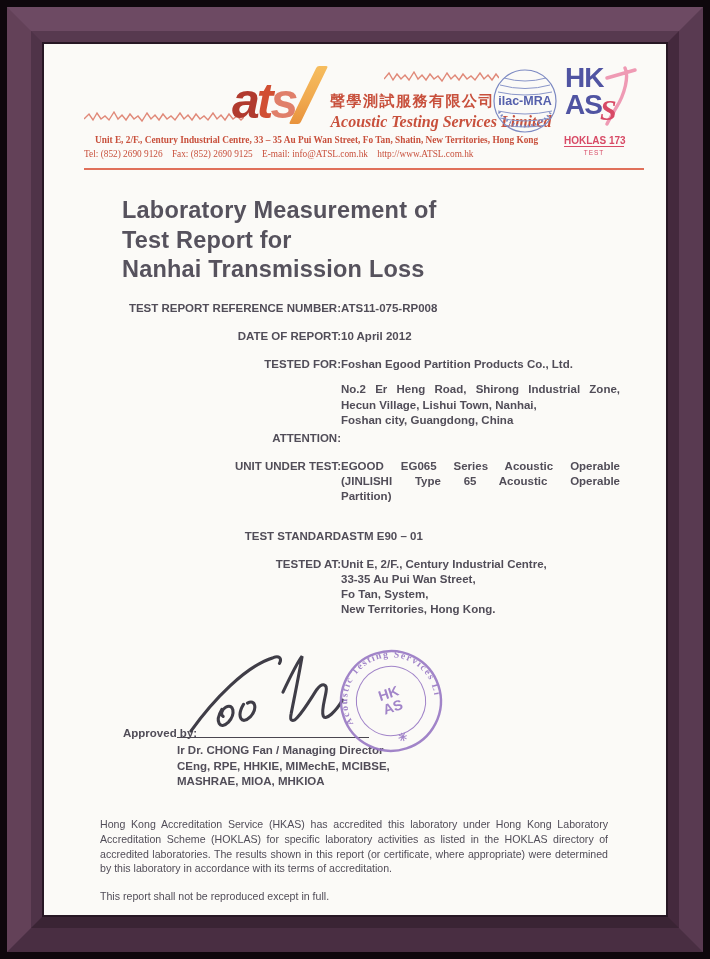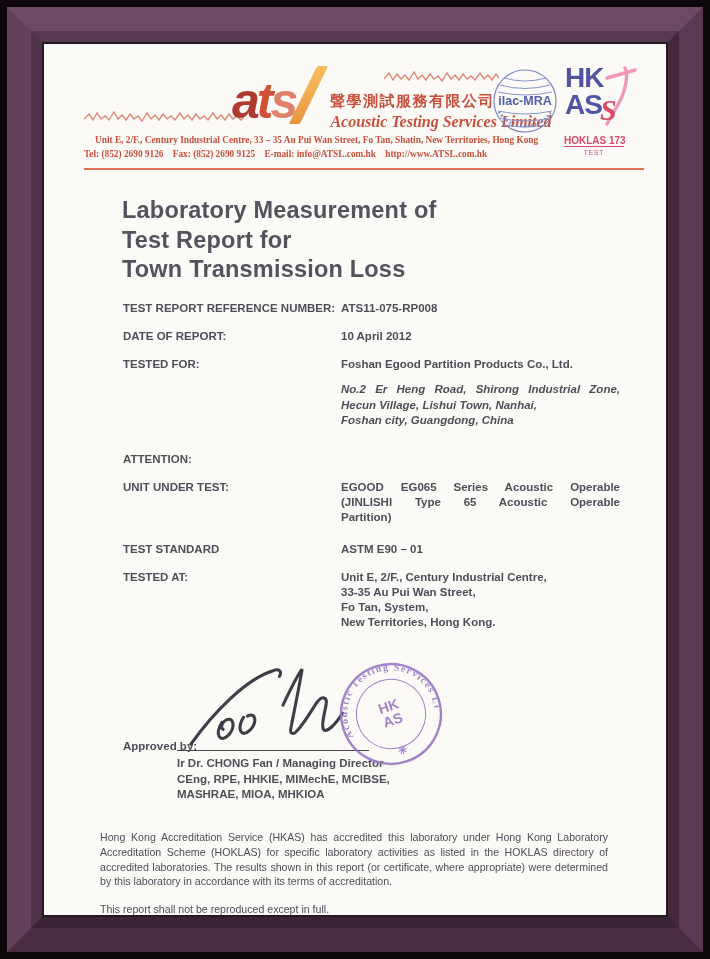--- a/index.html
+++ b/index.html
@@ -28,37 +28,37 @@
              background:linear-gradient(#f6bd5e, var(--c-logo_slash,#f0a84e) 60%, #e8923c); }
   .company-zh { position:absolute; left:246px; top:26px; width:250px;
                 color:var(--c-red,#c8503c); font-weight:bold; font-size:15px; letter-spacing:1.5px;
                 font-family:"Liberation Serif", serif; }
   .company-en { position:absolute; left:212px; top:47px; width:290px; text-align:center;
                 color:var(--c-red,#c8503c); font-style:italic; font-weight:bold; font-size:16px;
                 font-family:"Liberation Serif", serif; }
   .addr1 { position:absolute; left:11px; top:69px; color:var(--c-red,#c8503c);
            font-family:"Liberation Serif", serif; font-weight:bold; font-size:9.3px; }
   .addr2 { position:absolute; left:0; top:83px; color:var(--c-red,#c8503c);
-           font-family:"Liberation Serif", serif; font-weight:bold; font-size:9.3px; }
+           font-family:"Liberation Serif", serif; font-weight:normal; font-size:9.3px; }
   .ilac  { position:absolute; left:408px; top:2px; }
   .hkas  { position:absolute; left:479px; top:-4px; }
   .rule  { margin:6px 22px 0 40px; border-top:2px solid var(--c-rule,#e0705a); }
 
   
   .title { margin:26px 46px 0 78px; font-size:23.5px; font-weight:bold; line-height:1.26;
            color:#56525d; letter-spacing:.2px; }
 
   
   .fields { margin:16px 46px 0 79px; font-size:11.5px; font-weight:bold; line-height:1.32; }
   .row    { display:flex; margin-bottom:13px; }
-  .lbl    { width:218px; flex:none; }
+  .lbl    { width:218px; flex:none;text-align:right; }
   .val    { flex:1; }
-  .subrow { margin-top:-3px; margin-bottom:24px;font-style:italic; }
+  .subrow { margin-top:-3px; margin-bottom:3px; }
   .stretch{ text-align:justify; text-align-last:justify; }
-  .gap-lg { margin-top:16px; }
+  .gap-lg { margin-top:24px; }
 
   
   .approval { position:relative; margin:34px 46px 0 79px; height:150px;
               font-size:11.5px; font-weight:bold; }
   .approved-label { position:absolute; left:0; top:76px; }
   .sig      { position:absolute; left:60px; top:0; }
   .sig-line { position:absolute; left:54px; top:86px; width:192px; border-top:1.6px solid #4a4650; }
   .sig-name { position:absolute; left:54px; top:92px; line-height:1.35; }
   .stamp    { position:absolute; left:212px; top:-6px; }
 
@@ -109,21 +109,21 @@
         <text x="1" y="82" font-family="Liberation Sans, sans-serif" font-size="10" font-weight="800" fill="#d84a66">HOKLAS 173</text>
         <rect x="1" y="84" width="60" height="1" fill="#d84a66"></rect>
         <text x="31" y="93" text-anchor="middle" font-family="Liberation Sans, sans-serif" font-size="6.5" fill="#d84a66" letter-spacing="1">TEST</text>
       </svg>
     </div>
     <div class="rule"></div>
 
     <div class="title">
       <div>Laboratory Measurement of</div>
       <div>Test Report for</div>
-      <div>Town Transmission Loss</div>
+      <div>Nanhai Transmission Loss</div>
     </div>
 
     <div class="fields">
       <div class="row">
         <div class="lbl">TEST REPORT REFERENCE NUMBER:</div>
         <div class="val">ATS11-075-RP008</div>
       </div>
       <div class="row">
         <div class="lbl">DATE OF REPORT:</div>
         <div class="val">10 April 2012</div>

